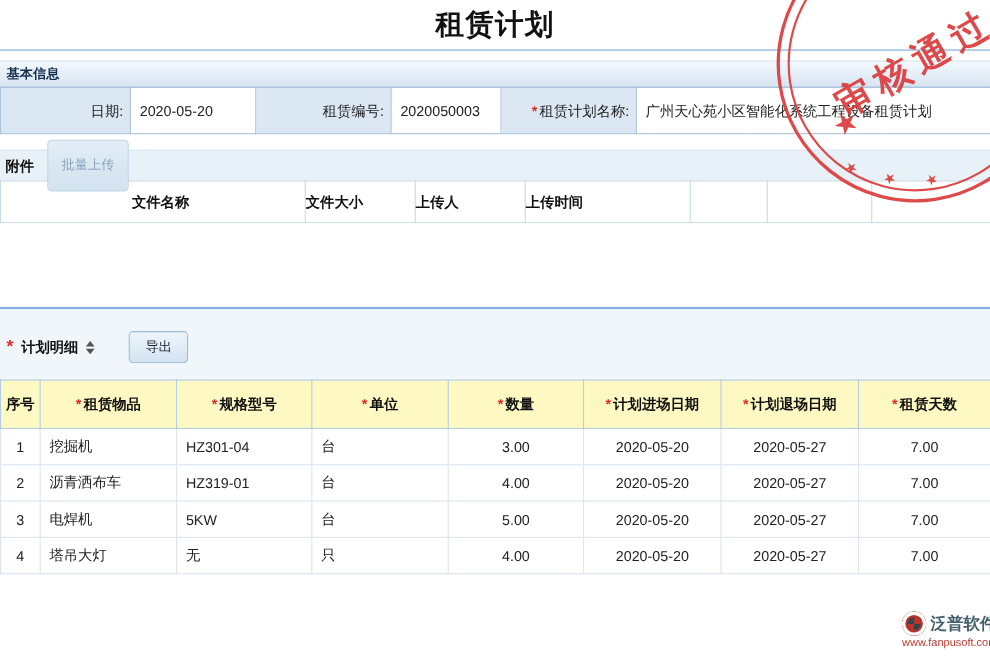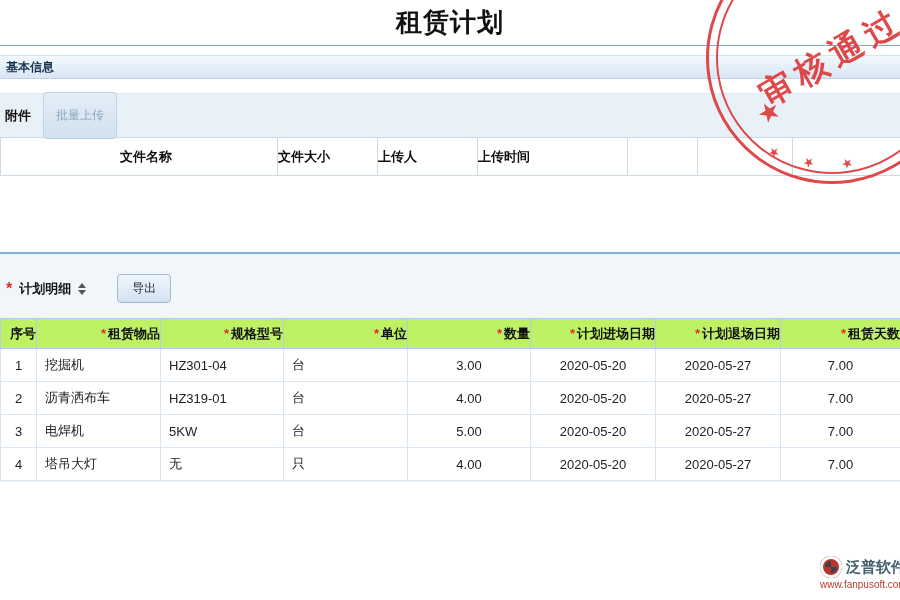--- a/index.html
+++ b/index.html
@@ -30,21 +30,21 @@
   .form-table .lbl { background:#dbe8f3; text-align:right; padding-right:6px; }
   .form-table .val { background:#fff; text-align:left; padding-left:8px; }
   .form-table tr.r1 td { height:42px; }
   .form-table tr.r2 td { height:52px; }
   .form-table tr.r3 td { height:42px; }
   .req { color:#e02b2b; font-weight:bold; margin-right:2px; }
   a.link { color:#2a5fc4; text-decoration:underline; line-height:1.5; }
 
   
   .attach-strip {
-    margin-top:14px; height:44px; background:#e9f1f8;
+    margin-top:14px; height:28px; background:#e9f1f8;
     display:flex; align-items:center; gap:12px; padding-left:5px;
     border-top:1px solid #dce8f2;
   }
   .attach-title { font-size:13px; font-weight:bold; color:#111; }
   .btn-upload {
     background:linear-gradient(#e3edf6,#d2e2ef); border:1px solid #bdd2e4;
     border-radius:4px; color:#8ba4bc; font-size:12px; padding:14px 12px;
     font-family:inherit; cursor:pointer;
   }
   .attach-table th {
@@ -64,22 +64,22 @@
   .details-title { font-size:13px; font-weight:bold; color:#111; }
   .sort-icon { display:inline-flex; flex-direction:column; gap:2px; margin-left:2px; cursor:pointer; }
   .sort-icon .up   { width:0; height:0; border-left:4px solid transparent; border-right:4px solid transparent; border-bottom:5px solid #555; }
   .sort-icon .down { width:0; height:0; border-left:4px solid transparent; border-right:4px solid transparent; border-top:5px solid #555; }
   .btn-export {
     margin-left:26px; background:linear-gradient(#eef5fb,#d3e3f1);
     border:1px solid #9dbcd8; border-radius:4px; color:#223;
     font-size:12px; padding:5px 14px; font-family:inherit; cursor:pointer;
   }
   .details-table th {
-    background:#bef264; border:1px solid #b5cde3; height:30px;
-    font-size:13px; font-weight:bold; color:#111; text-align:right;
+    background:#fef9c3; border:1px solid #b5cde3; height:44px;
+    font-size:13px; font-weight:bold; color:#111; text-align:center;
   }
   .details-table td {
     background:#fff; border:1px solid #dbe5ef; height:33px;
     font-size:13px; color:#222;
   }
   .details-table td.col0 { text-align:center; }
   .details-table td.col1, .details-table td.col2, .details-table td.col3 { text-align:left; padding-left:8px; }
   .details-table td.col4, .details-table td.col5, .details-table td.col6, .details-table td.col7 { text-align:center; }
 
   
@@ -120,20 +120,30 @@
     <col style="width:118px">
       <col style="width:114px">
       <col style="width:123px">
       <col style="width:100px">
     <col style="width:123px">
       <col style="width:102px">
       <col style="width:120px">
       <col style="width:100px">
   </colgroup>
   <tbody>
+  <tr class="r1">
+    <td class="lbl">日期:</td>
+    <td class="val">2020-05-20</td>
+    <td class="lbl">租赁编号:</td>
+    <td class="val">2020050003</td>
+    <td class="lbl">
+      <span class="req">*</span><span>租赁计划名称:</span>
+    </td>
+    <td class="val" colspan="3">广州天心苑小区智能化系统工程设备租赁计划</td>
+  </tr>
   </tbody>
 </table>
 
 <div class="attach-strip">
   <span class="attach-title">附件</span>
   <button class="btn-upload">批量上传</button>
 </div>
 
 <table class="attach-table">
   <colgroup>

